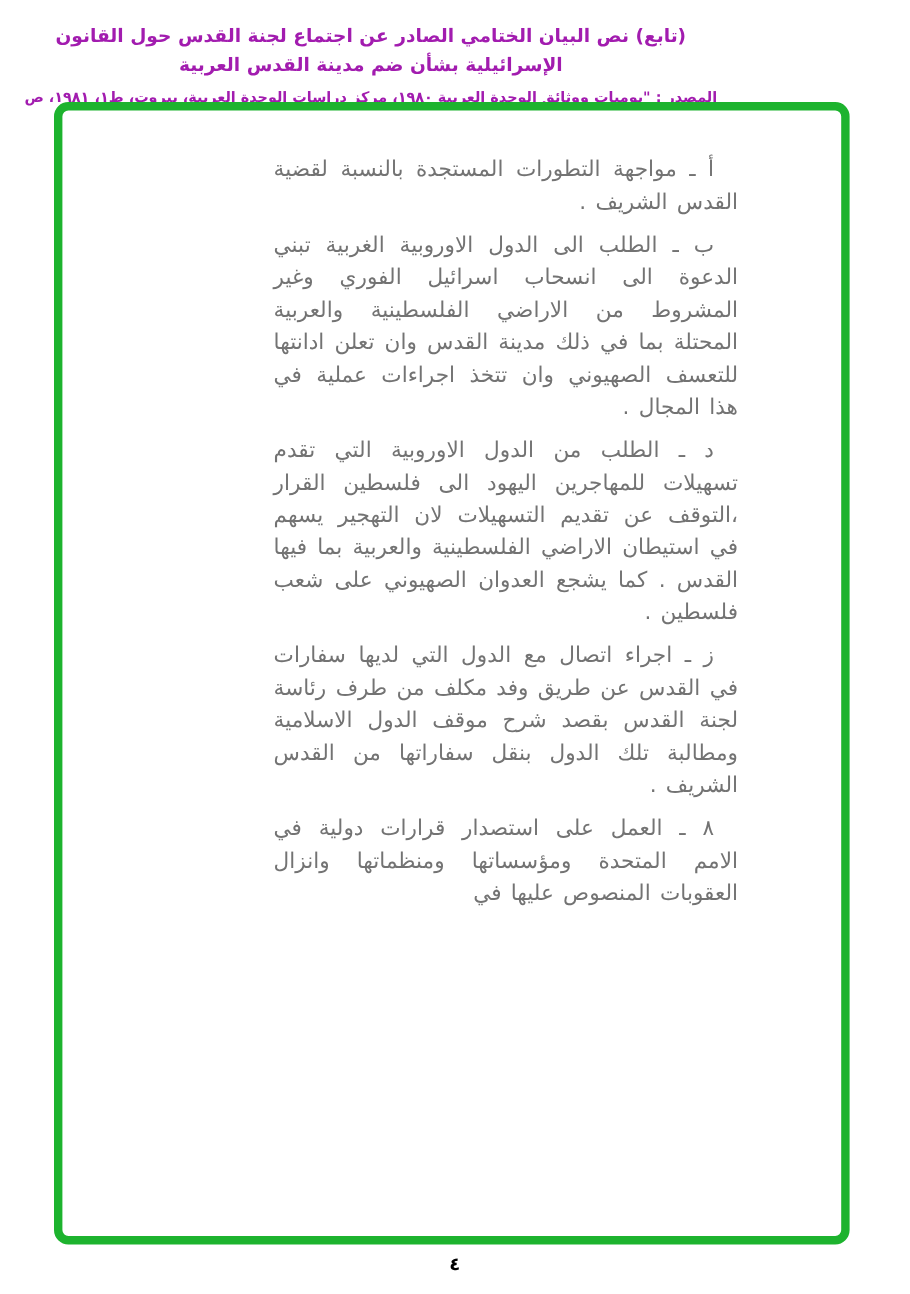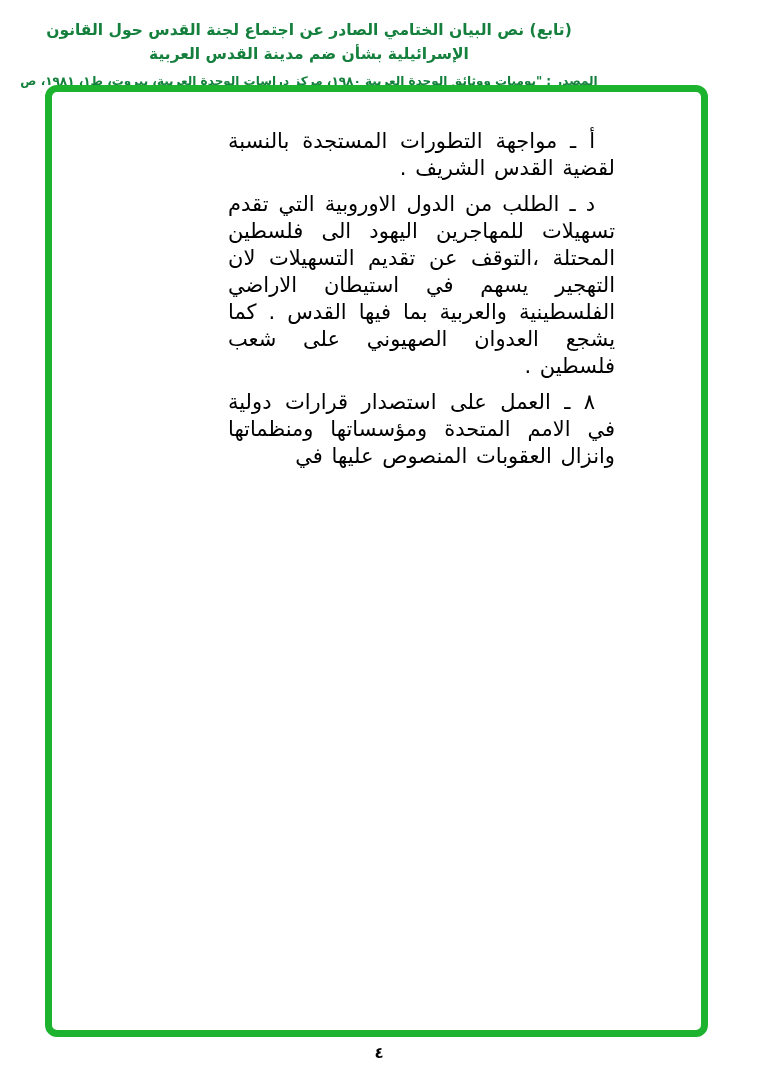--- a/index.html
+++ b/index.html
@@ -11,21 +11,21 @@
     overflow: hidden;
     font-family: "DejaVu Sans", sans-serif;
   }
   .doc-header {
     position: absolute;
     top: 18px;
     left: 0;
     width: 618px;
     text-align: center;
     direction: rtl;
-    color: #15803d;
+    color: #a21caf;
   }
   .doc-title {
     font-size: 15.5px;
     font-weight: bold;
     line-height: 24px;
     padding: 0 8px;
     letter-spacing: 0;
   }
   .doc-source {
     font-size: 12px;
@@ -47,25 +47,25 @@
   }
   .text-column {
     position: absolute;
     top: 36px;
     right: 86px;
     width: 387px;
     direction: rtl;
   }
   .text-column p {
     margin: 0 0 9px 0;
-    font-size: 21px;
+    font-size: 18px;
     line-height: 27px;
     text-align: justify;
     text-indent: 20px;
-    color: #000000;
+    color: #737373;
     word-spacing: 2px;
   }
   .page-number {
     position: absolute;
     top: 1044px;
     left: 0;
     width: 758px;
     text-align: center;
     font-size: 15px;
     font-weight: bold;
@@ -76,18 +76,20 @@
 <body>
 
 <header class="doc-header" lang="ar" dir="rtl">
   <div class="doc-title">(تابع) نص البيان الختامي الصادر عن اجتماع لجنة القدس حول القانون الإسرائيلية بشأن ضم مدينة القدس العربية</div>
   <div class="doc-source">المصدر :  "يوميات ووثائق الوحدة العربية ١٩٨٠، مركز دراسات الوحدة العربية، بيروت، ط١، ١٩٨١، ص ٦٣٤-٦٣٦"</div>
 </header>
 
 <div class="content-box" style="border-color: rgb(29, 179, 46);">
   <div class="text-column" lang="ar" dir="rtl">
       <p>أ ـ مواجهة التطورات المستجدة بالنسبة لقضية القدس الشريف .</p>
-      <p>د ـ الطلب من الدول الاوروبية التي تقدم تسهيلات للمهاجرين اليهود الى فلسطين المحتلة ،التوقف عن تقديم التسهيلات لان التهجير يسهم في استيطان الاراضي الفلسطينية والعربية بما فيها القدس . كما يشجع العدوان الصهيوني على شعب فلسطين .</p>
+      <p>ب ـ الطلب الى الدول الاوروبية الغربية تبني الدعوة الى انسحاب اسرائيل الفوري وغير المشروط من الاراضي الفلسطينية والعربية المحتلة بما في ذلك مدينة القدس وان تعلن ادانتها للتعسف الصهيوني وان تتخذ اجراءات عملية في هذا المجال .</p>
+      <p>د ـ الطلب من الدول الاوروبية التي تقدم تسهيلات للمهاجرين اليهود الى فلسطين القرار ،التوقف عن تقديم التسهيلات لان التهجير يسهم في استيطان الاراضي الفلسطينية والعربية بما فيها القدس . كما يشجع العدوان الصهيوني على شعب فلسطين .</p>
+      <p>ز ـ اجراء اتصال مع الدول التي لديها سفارات في القدس عن طريق وفد مكلف من طرف رئاسة لجنة القدس بقصد شرح موقف الدول الاسلامية ومطالبة تلك الدول بنقل سفاراتها من القدس الشريف .</p>
       <p>٨ ـ العمل على استصدار قرارات دولية في الامم المتحدة ومؤسساتها ومنظماتها وانزال العقوبات المنصوص عليها في</p>
     </div>
 </div>
 
 <div class="page-number">٤</div>
 
 </body></html>

